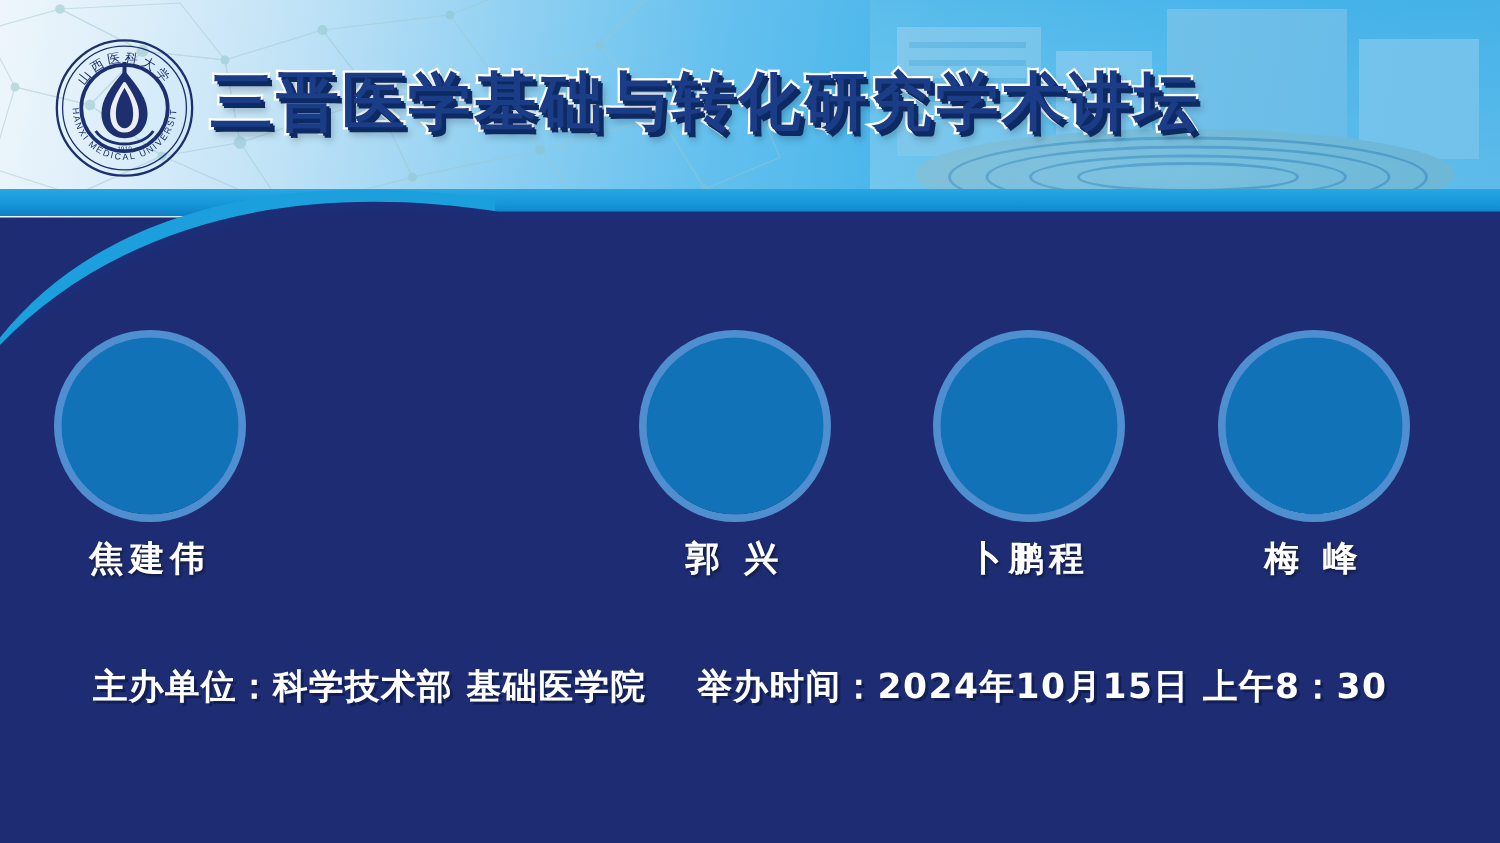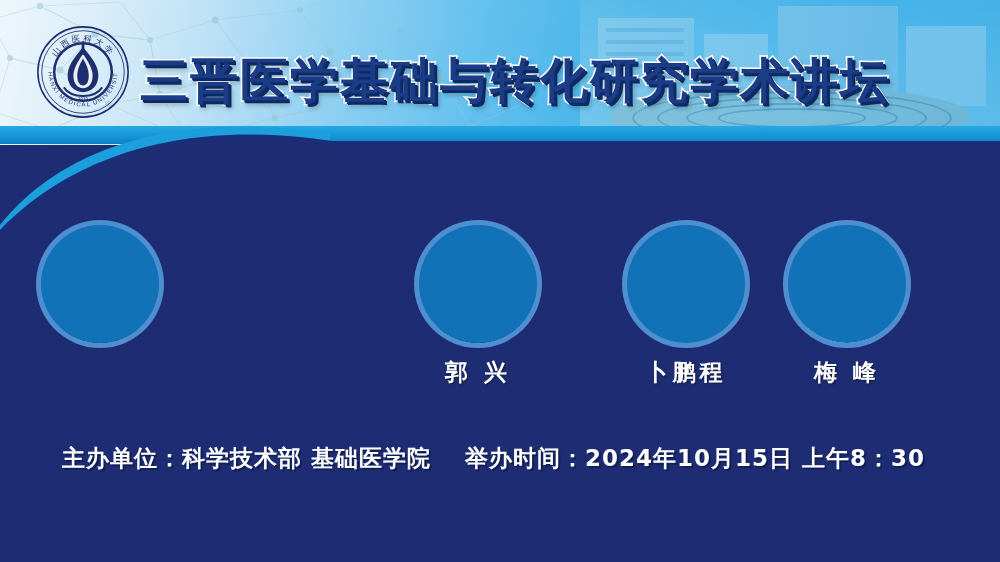--- a/index.html
+++ b/index.html
@@ -45,30 +45,29 @@
   .wave{position:absolute;left:0;top:0;width:1000px;height:230px;}
 
   
   .logo{position:absolute;left:35px;top:24px;width:96px;height:96px;}
 
   
   .title{
     position:absolute;left:140px;top:28px;width:800px;height:80px;
     display:flex;align-items:center;
     font-family:"DejaVu Sans","Liberation Sans",sans-serif;
-    font-size:48px;font-weight:bold;letter-spacing:2px;
+    font-size:42px;font-weight:bold;letter-spacing:2px;
     color:#1b3c86;
     white-space:nowrap;
     -webkit-text-stroke:3px #ffffff;
     paint-order:stroke fill;
     text-shadow:
        2px 2px 0 #0e2a63,
        3px 3px 0 #0e2a63,
        4px 5px 5px rgba(0,0,0,.25);
-    margin-top: 13px;
   }
 
   
   .speakers{position:absolute;left:0;top:225px;width:1000px;height:175px;}
   .sp{position:absolute;width:196px;text-align:center;top:0;}
   .ring{
     position:relative;margin:0 auto;width:118px;height:118px;border-radius:50%;
     background:#2e7cc4;
     box-shadow:0 0 0 5px #4f8fd0;
     overflow:hidden;
@@ -212,24 +211,25 @@
               <ellipse cx="59" cy="47" rx="21" ry="25" fill="#f0c49c"></ellipse>
               <path d="M38 44 C38 26 50 18 59 18 C68 18 80 26 80 44 C80 36 72 30 59 30 C46 30 38 36 38 44 Z" fill="#2b2b2b"></path>
               <rect x="42" y="44" width="15" height="8" rx="3" fill="none" stroke="#6a6a6a" stroke-width="1.6"></rect>
               <rect x="61" y="44" width="15" height="8" rx="3" fill="none" stroke="#6a6a6a" stroke-width="1.6"></rect>
               <path d="M57 48 L61 48" stroke="#6a6a6a" stroke-width="1.6"></path>
               <path d="M51 62 Q59 66 67 62" stroke="#a9735f" stroke-width="1.6" fill="none"></path>
             </g>
           </svg>
         </div>
       </div>
-    </div>
-
-
-    <div class="sp" style="left:380px">
+      <div class="nm">焦建伟</div>
+    </div>
+
+
+    <div class="sp" style="left:392px">
       <div class="ring">
         <div class="ph"><div class="bg"></div>
           <svg viewBox="0 0 118 118" width="118" height="118">
             <g>
               <path d="M17 118 C19 95 34 87 46 83 L72 83 C84 87 99 95 101 118 Z" fill="#1b2236"></path>
               <path d="M46 83 L59 106 L72 83 L64 79 L54 79 Z" fill="#ffffff"></path>
               <path d="M56 86 L59 104 L62 86 L60 83 L58 83 Z" fill="#2e3450"></path>
               <path d="M50 61 L68 61 L70 85 L59 91 L48 85 Z" fill="#ecc09c"></path>
               <ellipse cx="59" cy="45" rx="21" ry="25" fill="#f6cda6"></ellipse>
               <path d="M37 41 C37 22 49 15 59 15 C69 15 81 22 81 41 C81 32 72 27 59 27 C46 27 37 32 37 41 Z" fill="#141414"></path>
@@ -268,21 +268,21 @@
               <ellipse cx="50" cy="44" rx="4" ry="2.4" fill="#3a3028"></ellipse>
               <ellipse cx="68" cy="44" rx="4" ry="2.4" fill="#3a3028"></ellipse>
               <path d="M50 60 Q59 66 68 60" stroke="#a8705a" stroke-width="1.8" fill="none"></path>
             </g>
           </svg>
         </div>
       </div>
       <div class="nm">卜鹏程</div>
     </div>
 
-    <div class="sp" style="left:749px">
+    <div class="sp" style="left:778px">
       <div class="ring">
         <div class="ph"><div class="bg"></div>
           <svg viewBox="0 0 118 118" width="118" height="118">
             <g>
               <path d="M16 118 C18 94 32 86 45 82 L73 82 C86 86 100 94 102 118 Z" fill="#f3f4f6"></path>
               <path d="M45 82 L59 106 L73 82 L64 78 L54 78 Z" fill="#7f8a63"></path>
               <path d="M52 82 L59 104 L66 82 Z" fill="#6e7a55"></path>
               <path d="M50 60 L68 60 L70 84 L59 90 L48 84 Z" fill="#dca97f"></path>
               <ellipse cx="59" cy="44" rx="21" ry="25" fill="#eab88d"></ellipse>
               <path d="M37 38 C37 19 49 12 59 12 C69 12 81 19 81 38 C81 29 71 24 59 24 C47 24 37 29 37 38 Z" fill="#1d1a16"></path>

